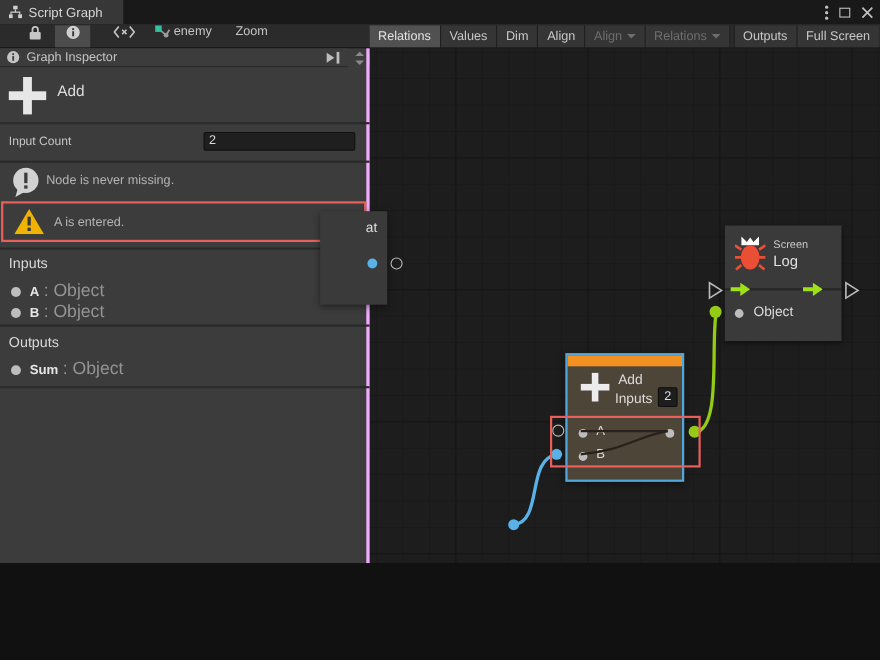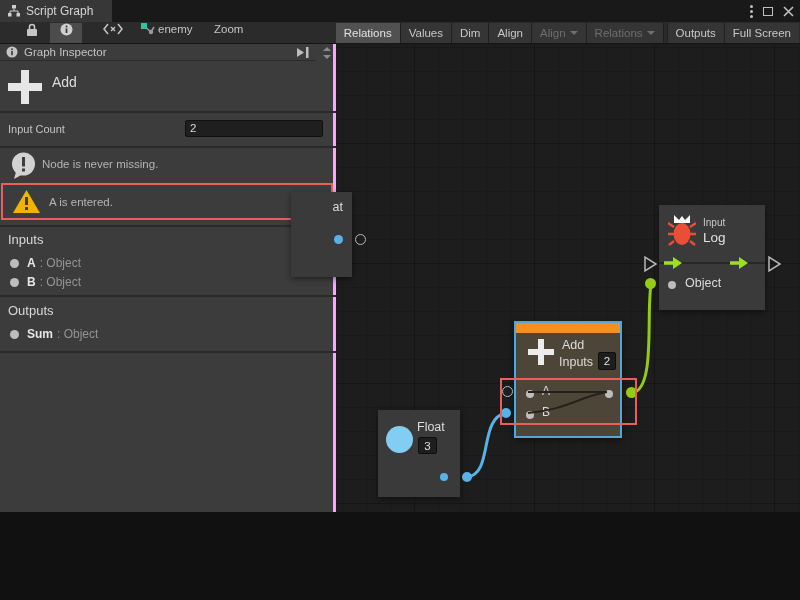--- a/index.html
+++ b/index.html
@@ -39,21 +39,21 @@
   .bigplus:after{content:"";position:absolute;left:0;top:13px;width:34px;height:8px;background:#e6e6e6;}
   .unit-title{position:absolute;left:52px;top:30px;font-size:14px;color:#dcdcdc;}
   .row-label{font-size:11px;color:#c4c4c4;}
   .field{position:absolute;left:185px;top:76px;width:138px;height:17px;background:#1f1f1f;border:1px solid #101010;border-radius:2px;font-size:11.5px;color:#dadada;padding:1px 4px;}
   .msg-text{font-size:11.5px;color:#b4b4b4;}
   .warnbox{position:absolute;left:1px;top:139px;width:332px;height:37px;border:2px solid #e9605a;display:flex;align-items:center;}
   .sec-title{font-size:13px;color:#d8d8d8;}
   .portrow{position:absolute;display:flex;align-items:center;gap:8px;}
   .pdot{width:9px;height:9px;border-radius:50%;background:#bdbdbd;}
   .pname{font-size:12px;font-weight:bold;color:#e6e6e6;}
-  .ptype{font-size:12px;color:#949494;}
+  .ptype{font-size:16px;color:#949494;}
 
   
   .canvas{position:absolute;left:336px;top:44px;width:464px;height:556px;background:#1d1d1d;
     background-image:
       linear-gradient(#151515 1px,transparent 1px),
       linear-gradient(90deg,#151515 1px,transparent 1px),
       linear-gradient(#191919 1px,transparent 1px),
       linear-gradient(90deg,#191919 1px,transparent 1px);
     background-size:120px 120px,120px 120px,24px 24px,24px 24px;
     background-position:0 99px,78px 0,0 3px,6px 0;}
@@ -173,28 +173,20 @@
   </div>
 
   <div class="canvas">
 
     <div class="node" style="left:-45px;top:148px;width:61px;height:85px;">
       <span class="ntext" style="position:absolute;right:9px;top:8px;">at</span>
     </div>
     <div class="cdot blue" style="left:-2px;top:191px;width:9px;height:9px;"></div>
     <div class="hollow" style="left:19px;top:190px;"></div>
 
-    <div class="node" style="left:42px;top:366px;width:82px;height:87px;">
-      <div style="position:absolute;left:8px;top:16px;width:27px;height:27px;border-radius:50%;background:#83cdf2;"></div>
-      <span class="ntext" style="position:absolute;left:39px;top:10px;">Float</span>
-      <div class="valbox" style="left:40px;top:27px;width:19px;height:17px;">
-          <span>3</span>
-        </div>
-      <div class="cdot blue" style="left:62px;top:63px;width:8px;height:8px;"></div>
-    </div>
 
     <div class="node addnode" style="left:178px;top:277px;width:108px;height:117px;">
       <div class="addhdr"></div>
       <div class="smallplus" style="left:12px;top:16px;"></div>
       <span class="ntext" style="position:absolute;left:46px;top:15px;">Add</span>
       <span class="ntext" style="position:absolute;left:43px;top:32px;">Inputs</span>
       <div class="valbox" style="left:82px;top:29px;width:18px;height:18px;">
           <span>2</span>
         </div>
       <div class="cdot gray" style="left:10px;top:67px;width:8px;height:8px;"></div>
@@ -203,21 +195,21 @@
       <span class="ntext" style="position:absolute;left:26px;top:82px;font-size:12px;">B</span>
       <div class="cdot gray" style="left:89px;top:67px;width:8px;height:8px;"></div>
     </div>
 
     <div class="node" style="left:323px;top:161px;width:106px;height:105px;">
       <svg width="28" height="36" viewBox="0 0 28 36" style="position:absolute;left:9px;top:7px;">
         <path d="M6 11 L6 3 L11 8 L14 4 L17 8 L22 3 L22 11 Z" fill="#ffffff"></path>
         <ellipse cx="14" cy="22" rx="8.5" ry="11" fill="#ea4f35"></ellipse>
         <path d="M6 15 L0 11 M6 22 L0 22 M6 29 L1 33 M22 15 L28 11 M22 22 L28 22 M22 29 L27 33" stroke="#ea4f35" stroke-width="2.4"></path>
       </svg>
-      <span style="position:absolute;left:44px;top:12px;font-size:10px;color:#c8c8c8;">Input</span>
+      <span style="position:absolute;left:44px;top:12px;font-size:10px;color:#c8c8c8;">Screen</span>
       <span style="position:absolute;left:44px;top:25px;font-size:13.5px;color:#e0e0e0;">Log</span>
       <div style="position:absolute;left:0;top:57px;width:106px;height:2px;background:#272727;"></div>
       <svg width="18" height="12" viewBox="0 0 18 12" style="position:absolute;left:5px;top:52px;">
           <path d="M0 4.2 H9 V0 L18 6 L9 12 V7.8 H0 Z" fill="#9ee019"></path>
         </svg>
       <svg width="18" height="12" viewBox="0 0 18 12" style="position:absolute;left:71px;top:52px;">
           <path d="M0 4.2 H9 V0 L18 6 L9 12 V7.8 H0 Z" fill="#9ee019"></path>
         </svg>
       <div class="cdot gray" style="left:9px;top:76px;width:8px;height:8px;"></div>
       <span class="ntext" style="position:absolute;left:26px;top:71px;">Object</span>

